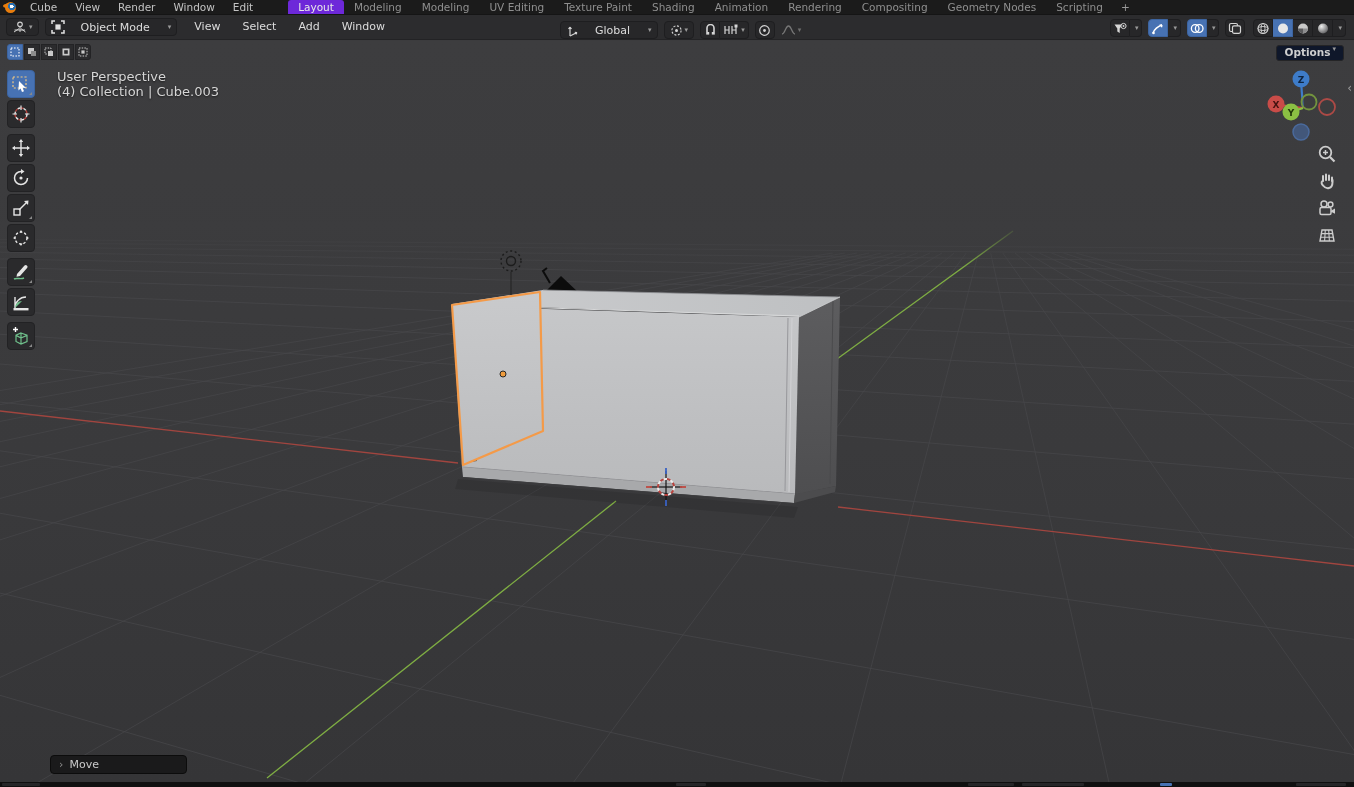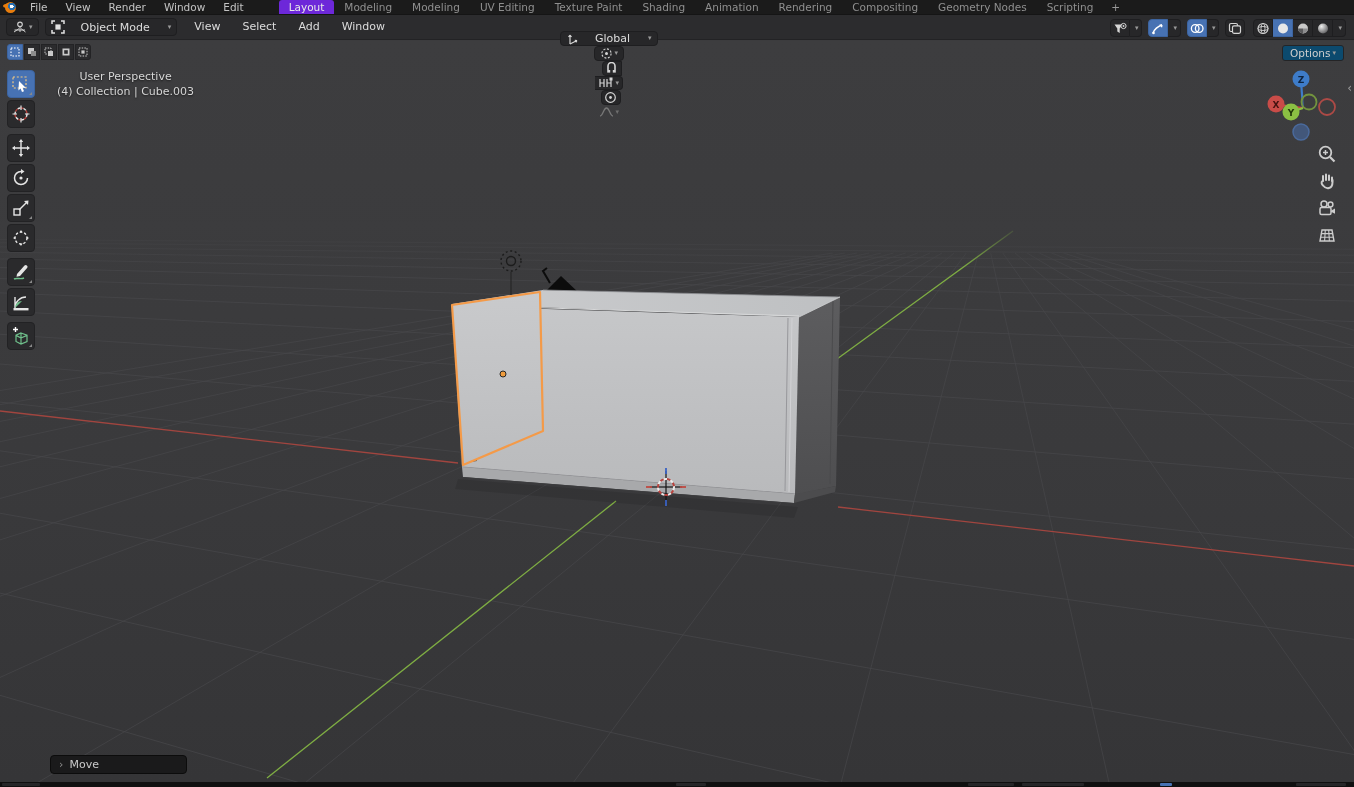--- a/index.html
+++ b/index.html
@@ -23,21 +23,21 @@
   
   .hdr { position:absolute; left:0; top:14px; width:100%; height:26px; background:#2c2c2e;
     border-top:1px solid #151515; border-bottom:1px solid #232325; display:flex; align-items:center;
     font-size:11px; color:#dcdcdc; z-index:29; }
   .hdr-left { display:flex; align-items:center; padding-left:6px; }
   .widget { display:flex; align-items:center; background:#272729; border:1px solid #1e1e20;
     border-radius:4px; height:18px; padding:0 5px; margin-right:6px; }
   .widget .lbl { margin:0 16px; }
   .chev { font-size:7px; color:#9a9a9a; line-height:1; margin-left:2px; }
   .hmenu { padding:0 11px; height:22px; line-height:22px; }
-  .hdr-center { position:absolute; left:560px; top:16px; height:26px; display:flex; align-items:center;flex-direction:column; }
+  .hdr-center { position:absolute; left:560px; top:2px; height:26px; display:flex; align-items:center; }
   .hdr-right { position:absolute; right:8px; top:0; height:26px; display:flex; align-items:center; }
   .ibtn { display:flex; align-items:center; justify-content:center; height:18px; min-width:20px;
     background:#272729; border:1px solid #1e1e20; border-radius:4px 0 0 4px; }
   .ibtn.rnd { border-radius:4px; }
   .ibtn.on { background:#4772b3; border-color:#3c64a0; }
   .dd { height:18px; display:flex; align-items:center; background:#272729; border:1px solid #1e1e20;
     border-left:none; border-radius:0 4px 4px 0; padding:0 3px; margin-right:6px; }
   .shade-group { display:flex; align-items:center; }
   .shade-group .ibtn { border-radius:0; border-left:none; }
   .shade-group .ibtn:first-child { border-radius:4px 0 0 4px; border-left:1px solid #1e1e20; }
@@ -47,26 +47,26 @@
   .vp { position:absolute; left:0; top:41px; width:1354px; height:741px; overflow:hidden; }
   #scene { position:absolute; left:0; top:0; }
 
   .selmode { position:absolute; left:7px; top:3px; display:flex; z-index:10; }
   .smbtn { width:16px; height:16px; background:#2b2b2d; border:1px solid #232325;
     display:flex; align-items:center; justify-content:center; margin-right:1px; }
   .smbtn:first-child { border-radius:3px 0 0 3px; }
   .smbtn:last-child { border-radius:0 3px 3px 0; }
   .smbtn.on { background:#4772b3; border-color:#3c64a0; }
 
-  .options-pill { position:absolute; right:10px; top:4px; height:16px; background:#0c4a6e;
-    border:1px solid #242426; border-radius:3px; display:flex; align-items:center; padding:0 7px;
-    font-size:10.5px; color:#cfcfcf; z-index:10; }
-
-  .overlay-text { position:absolute; left:57px; top:28px; font-size:11px; color:#d6d6d6;
-    text-shadow:0 1px 2px rgba(0,0,0,.6); line-height:15px; z-index:5;text-align:center; }
+  .options-pill { position:absolute; right:10px; top:4px; height:16px; background:#0f172a;
+    border:1px solid #242426; border-radius:3px; display:flex; align-items:flex-start; padding:0 7px;
+    font-size:10.5px; color:#cfcfcf; z-index:10;font-weight:bold; }
+
+  .overlay-text { position:absolute; left:57px; top:28px; font-size:13px; color:#d6d6d6;
+    text-shadow:0 1px 2px rgba(0,0,0,.6); line-height:15px; z-index:5; }
 
   
   .toolshelf { position:absolute; left:7px; top:29px; width:29px; z-index:10; }
   .tbtn { position:relative; width:28px; height:28px; background:#2a2a2c; border:1px solid #222224;
     border-radius:4px; margin-bottom:2px; display:flex; align-items:center; justify-content:center; }
   .tbtn.on { background:#4772b3; border-color:#3c64a0; }
   .tbtn.gap { margin-top:6px; }
   .tbtn .sub { position:absolute; right:2px; bottom:2px; width:0; height:0;
     border-left:3px solid transparent; border-bottom:3px solid #8a8a8a; }
 
@@ -90,21 +90,21 @@
 </head>
 <body>
 
 <div class="app">
 
   <div class="topbar">
     <div class="logo">
       <div class="tail"></div>
       <div class="disc"></div>
     </div>
-    <div class="menu-item">File</div>
+    <div class="menu-item">Cube</div>
     <div class="menu-item">View</div>
     <div class="menu-item">Render</div>
     <div class="menu-item">Window</div>
     <div class="menu-item">Edit</div>
     <div class="tabs">
       <div class="tab active">Layout</div>
       <div class="tab">Modeling</div>
       <div class="tab">Modeling</div>
       <div class="tab">UV Editing</div>
       <div class="tab">Texture Paint</div>

